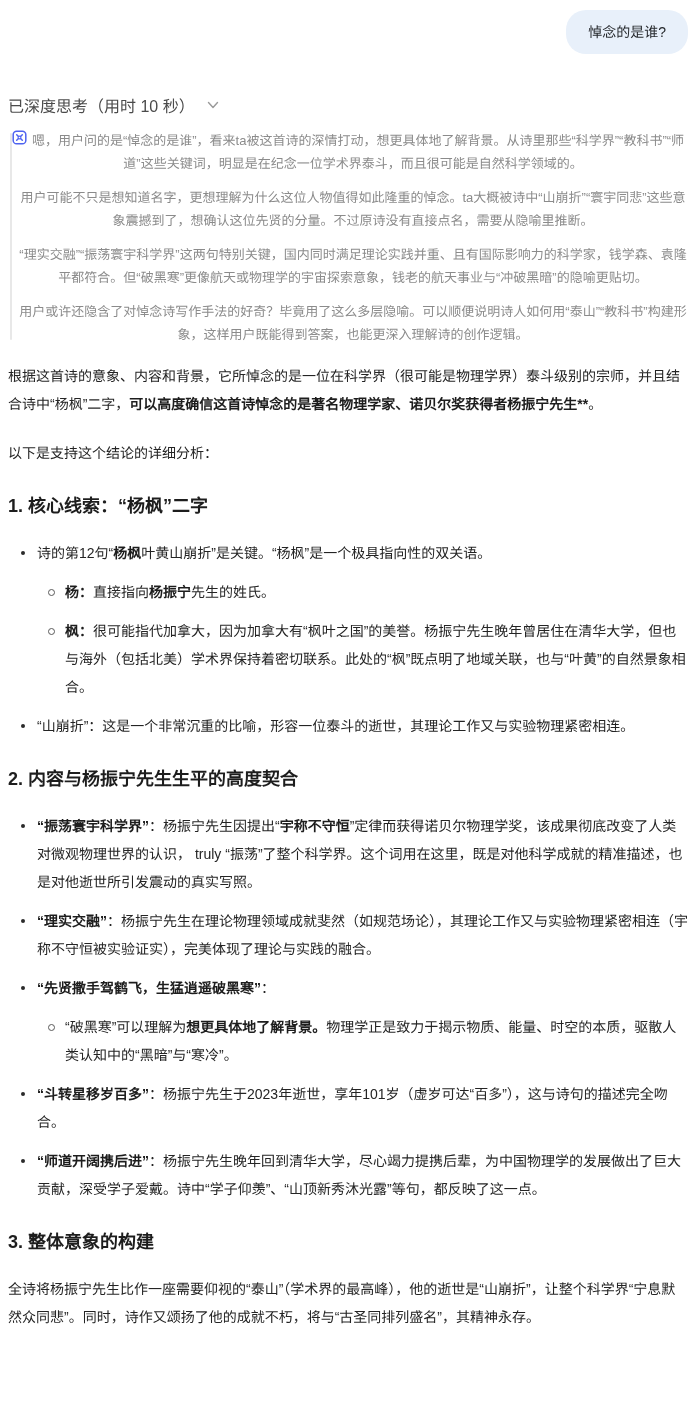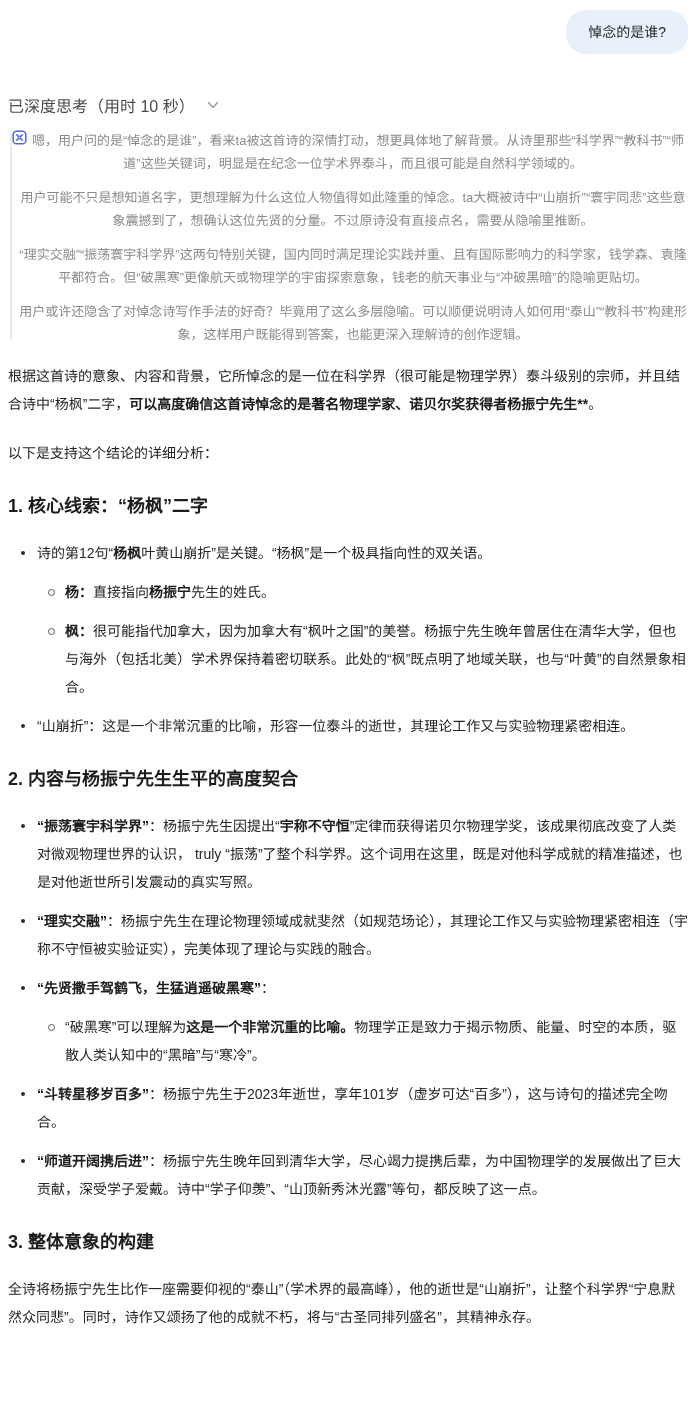--- a/index.html
+++ b/index.html
@@ -124,21 +124,21 @@
       <li>
         <span class="li-text"><strong>“振荡寰宇科学界”</strong>：杨振宁先生因提出“<strong>宇称不守恒</strong>”定律而获得诺贝尔物理学奖，该成果彻底改变了人类对微观物理世界的认识， truly “振荡”了整个科学界。这个词用在这里，既是对他科学成就的精准描述，也是对他逝世所引发震动的真实写照。</span>
       </li>
       <li>
         <span class="li-text"><strong>“理实交融”</strong>：杨振宁先生在理论物理领域成就斐然（如规范场论），其理论工作又与实验物理紧密相连（宇称不守恒被实验证实），完美体现了理论与实践的融合。</span>
       </li>
       <li>
         <span class="li-text"><strong>“先贤撒手驾鹤飞，生猛逍遥破黑寒”</strong>：</span>
         <ul class="lv2">
           <li>
-            <span class="li-text">“破黑寒”可以理解为<strong>这是一个非常沉重的比喻。</strong>物理学正是致力于揭示物质、能量、时空的本质，驱散人类认知中的“黑暗”与“寒冷”。</span>
+            <span class="li-text">“破黑寒”可以理解为<strong>想更具体地了解背景。</strong>物理学正是致力于揭示物质、能量、时空的本质，驱散人类认知中的“黑暗”与“寒冷”。</span>
           </li>
         </ul>
       </li>
       <li>
         <span class="li-text"><strong>“斗转星移岁百多”</strong>：杨振宁先生于2023年逝世，享年101岁（虚岁可达“百多”），这与诗句的描述完全吻合。</span>
       </li>
       <li>
         <span class="li-text"><strong>“师道开阔携后进”</strong>：杨振宁先生晚年回到清华大学，尽心竭力提携后辈，为中国物理学的发展做出了巨大贡献，深受学子爱戴。诗中“学子仰羡”、“山顶新秀沐光露”等句，都反映了这一点。</span>
       </li>
     </ul>

